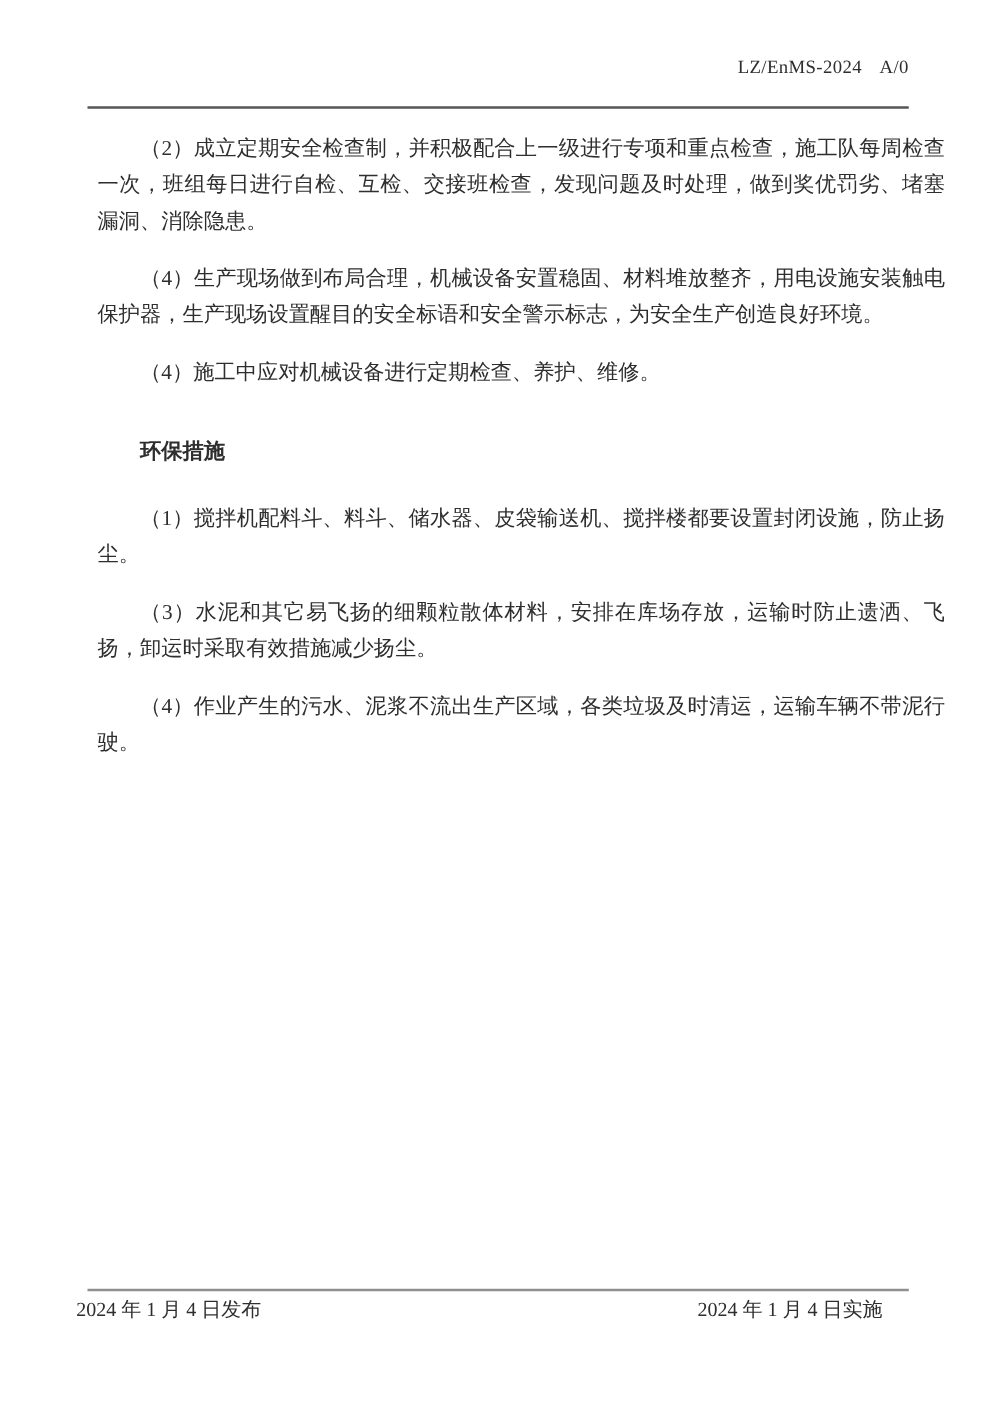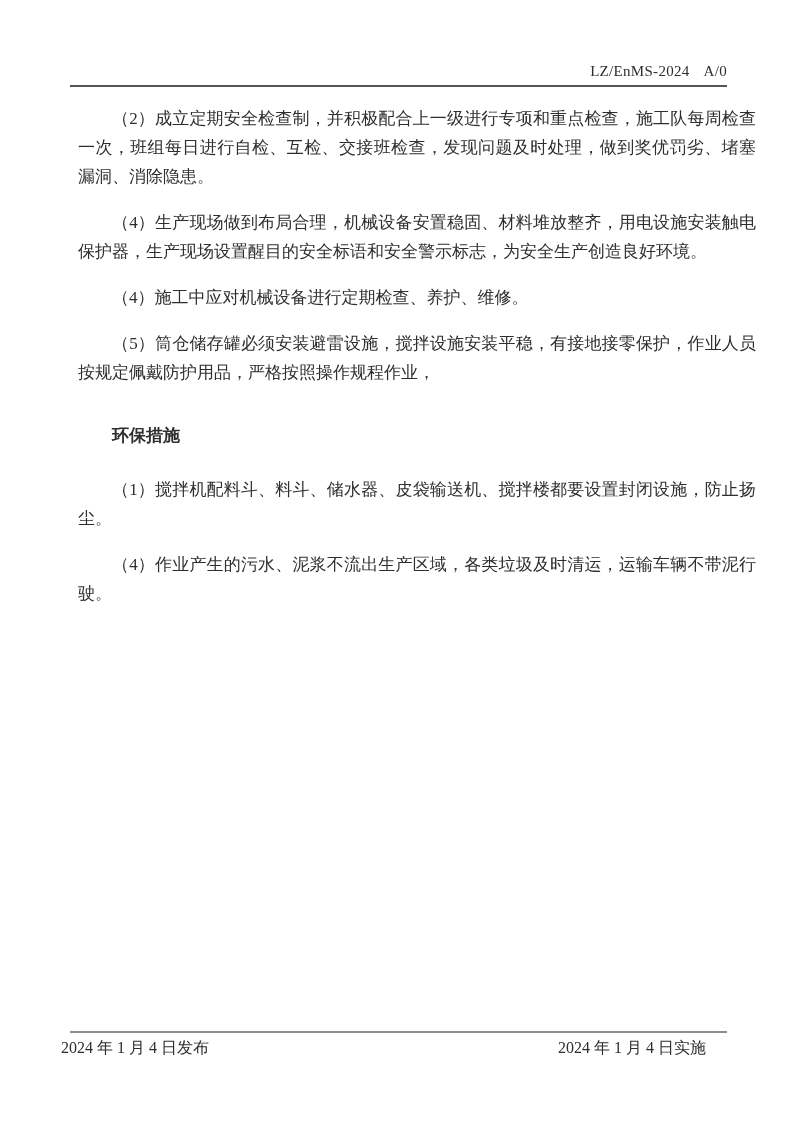--- a/index.html
+++ b/index.html
@@ -14,21 +14,21 @@
     overflow: hidden;
     font-family: "Liberation Serif", "DejaVu Serif", serif;
     color: var(--text, #2e2e2e);
   }
   .page {
     position: absolute;
     inset: 0;
   }
   .header-code {
     position: absolute;
-    top: 63px;
+    top: 46px;
     right: 73px;
     font-size: 15px;
     letter-spacing: 0.3px;
     color: var(--text, #2e2e2e);
     white-space: nowrap;
   }
   .header-code .revision {
     margin-left: 14px;
   }
   .header-rule {
@@ -91,25 +91,25 @@
   <div class="header-code">
     <span>LZ/EnMS-2024</span><span class="revision">A/0</span>
   </div>
 
   <div class="header-rule"></div>
 
   <div class="content">
     <p class="para">（2）成立定期安全检查制，并积极配合上一级进行专项和重点检查，施工队每周检查一次，班组每日进行自检、互检、交接班检查，发现问题及时处理，做到奖优罚劣、堵塞漏洞、消除隐患。</p>
     <p class="para">（4）生产现场做到布局合理，机械设备安置稳固、材料堆放整齐，用电设施安装触电保护器，生产现场设置醒目的安全标语和安全警示标志，为安全生产创造良好环境。</p>
     <p class="para">（4）施工中应对机械设备进行定期检查、养护、维修。</p>
-    <p class="para">（5）筒仓储存罐必须安装避雷设施，搅拌设施安装平稳，有接地接零保护，作业人员按规定佩戴防护用品，严格按照操作规程作业，</p>
 
     <p class="heading">环保措施</p>
 
     <p class="para">（1）搅拌机配料斗、料斗、储水器、皮袋输送机、搅拌楼都要设置封闭设施，防止扬尘。</p>
+    <p class="para">（3）水泥和其它易飞扬的细颗粒散体材料，安排在库场存放，运输时防止遗洒、飞扬，卸运时采取有效措施减少扬尘。</p>
     <p class="para">（4）作业产生的污水、泥浆不流出生产区域，各类垃圾及时清运，运输车辆不带泥行驶。</p>
   </div>
 
   <div class="footer-rule"></div>
   <div class="footer-left">2024 年 1 月 4 日发布</div>
   <div class="footer-right">2024 年 1 月 4 日实施</div>
 
 </div>
 
 </body></html>

